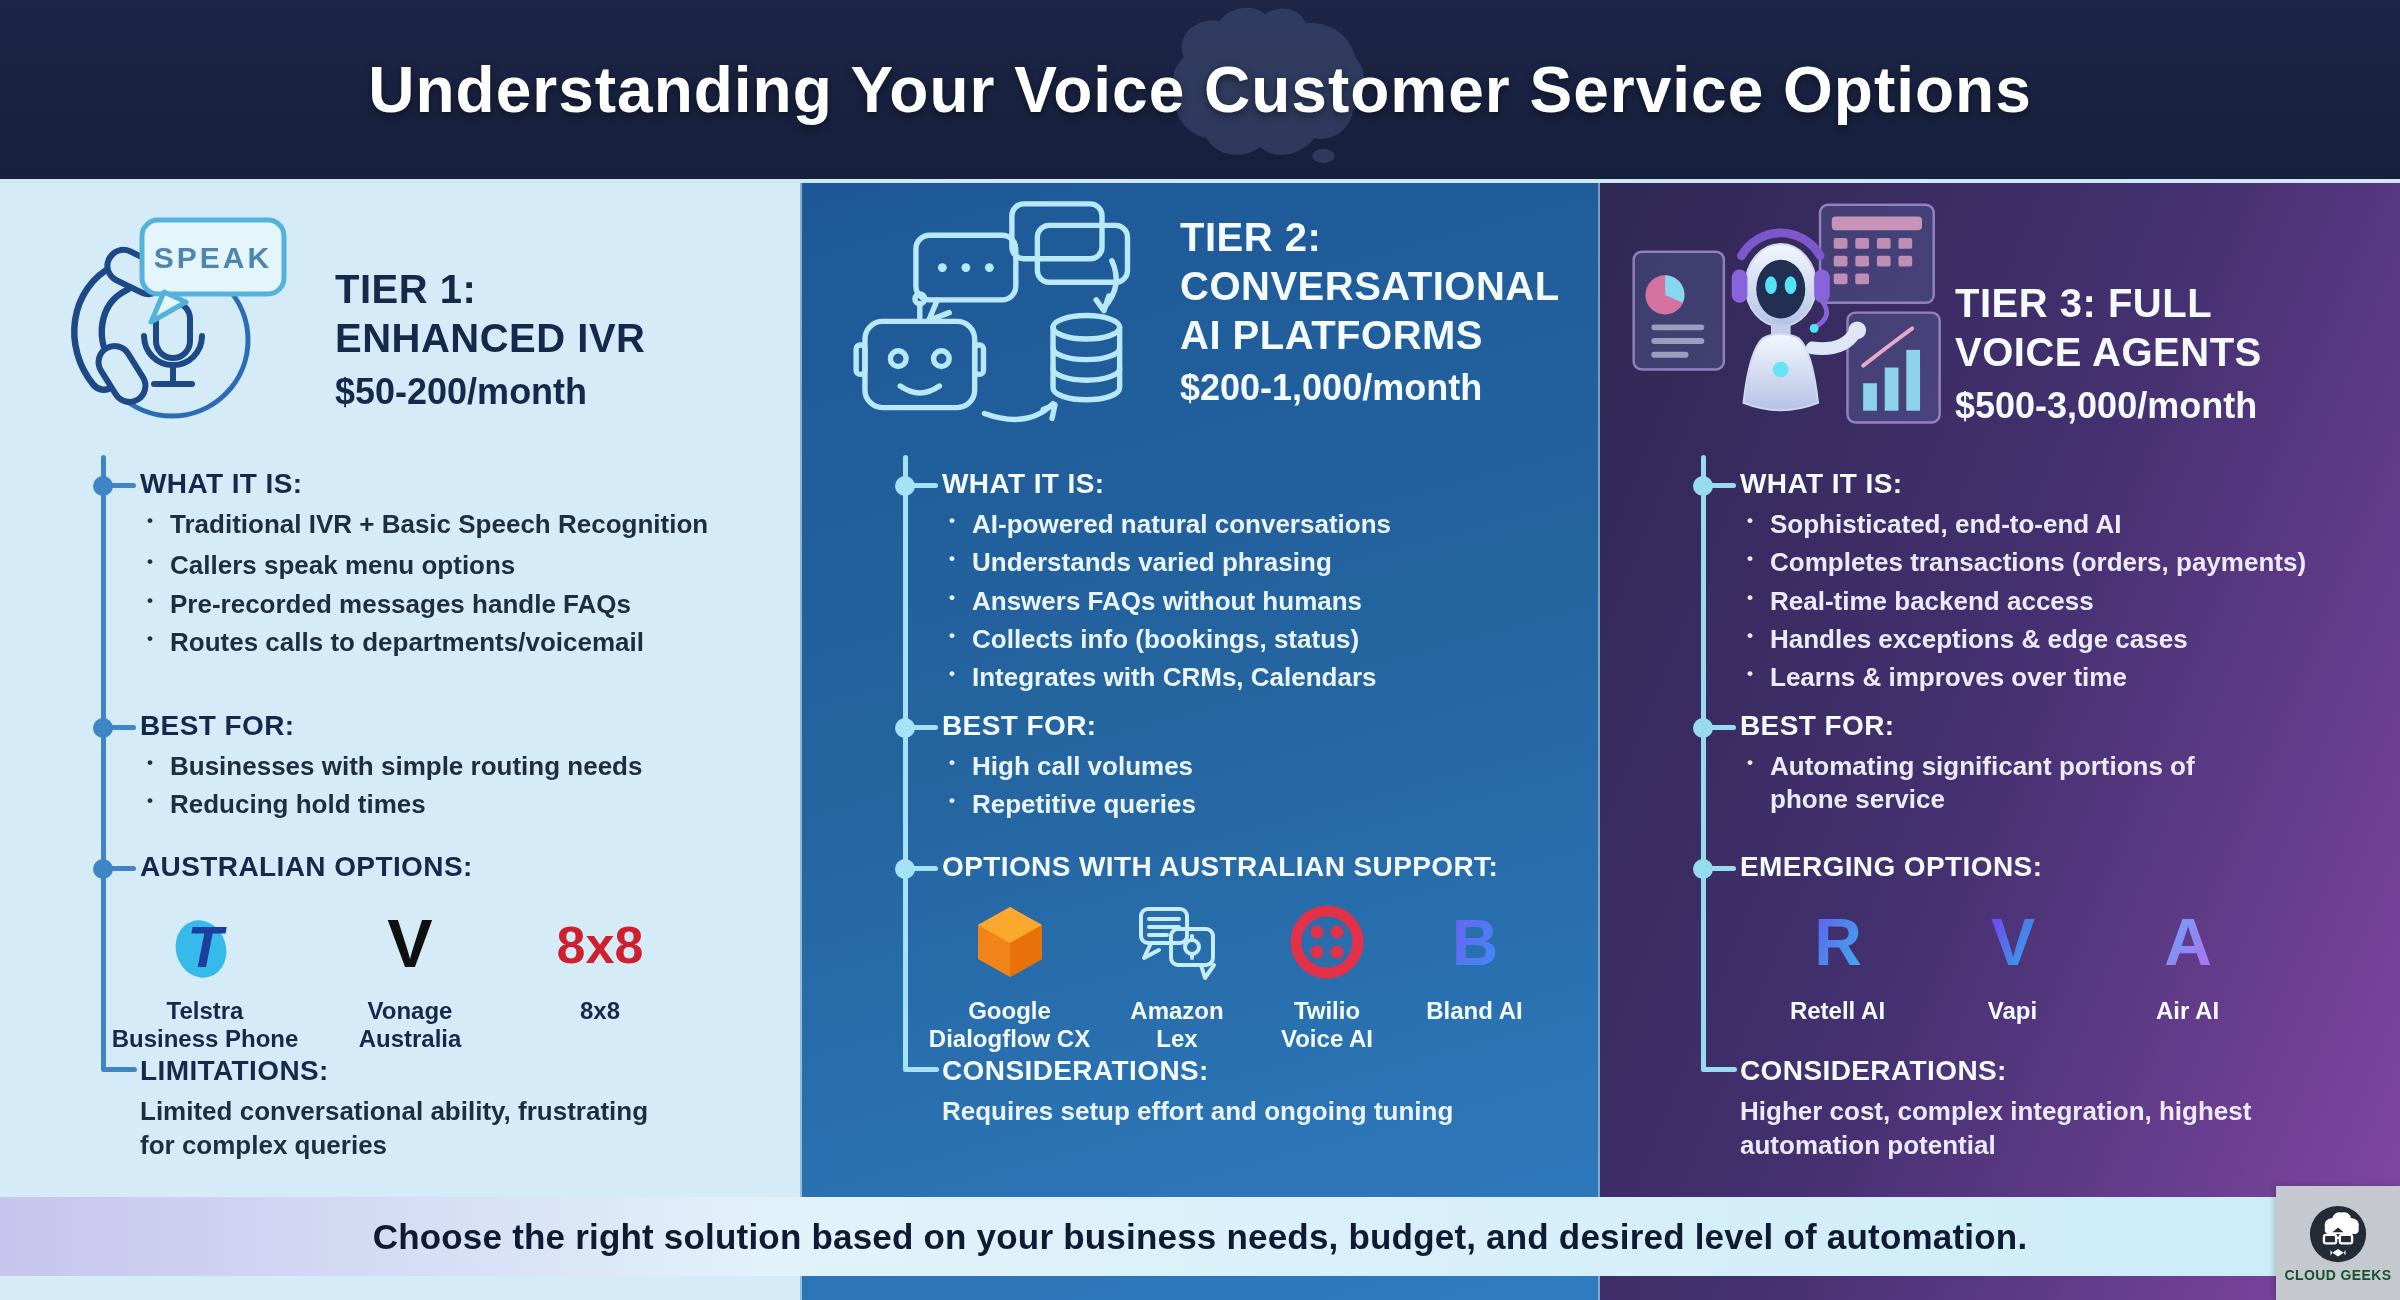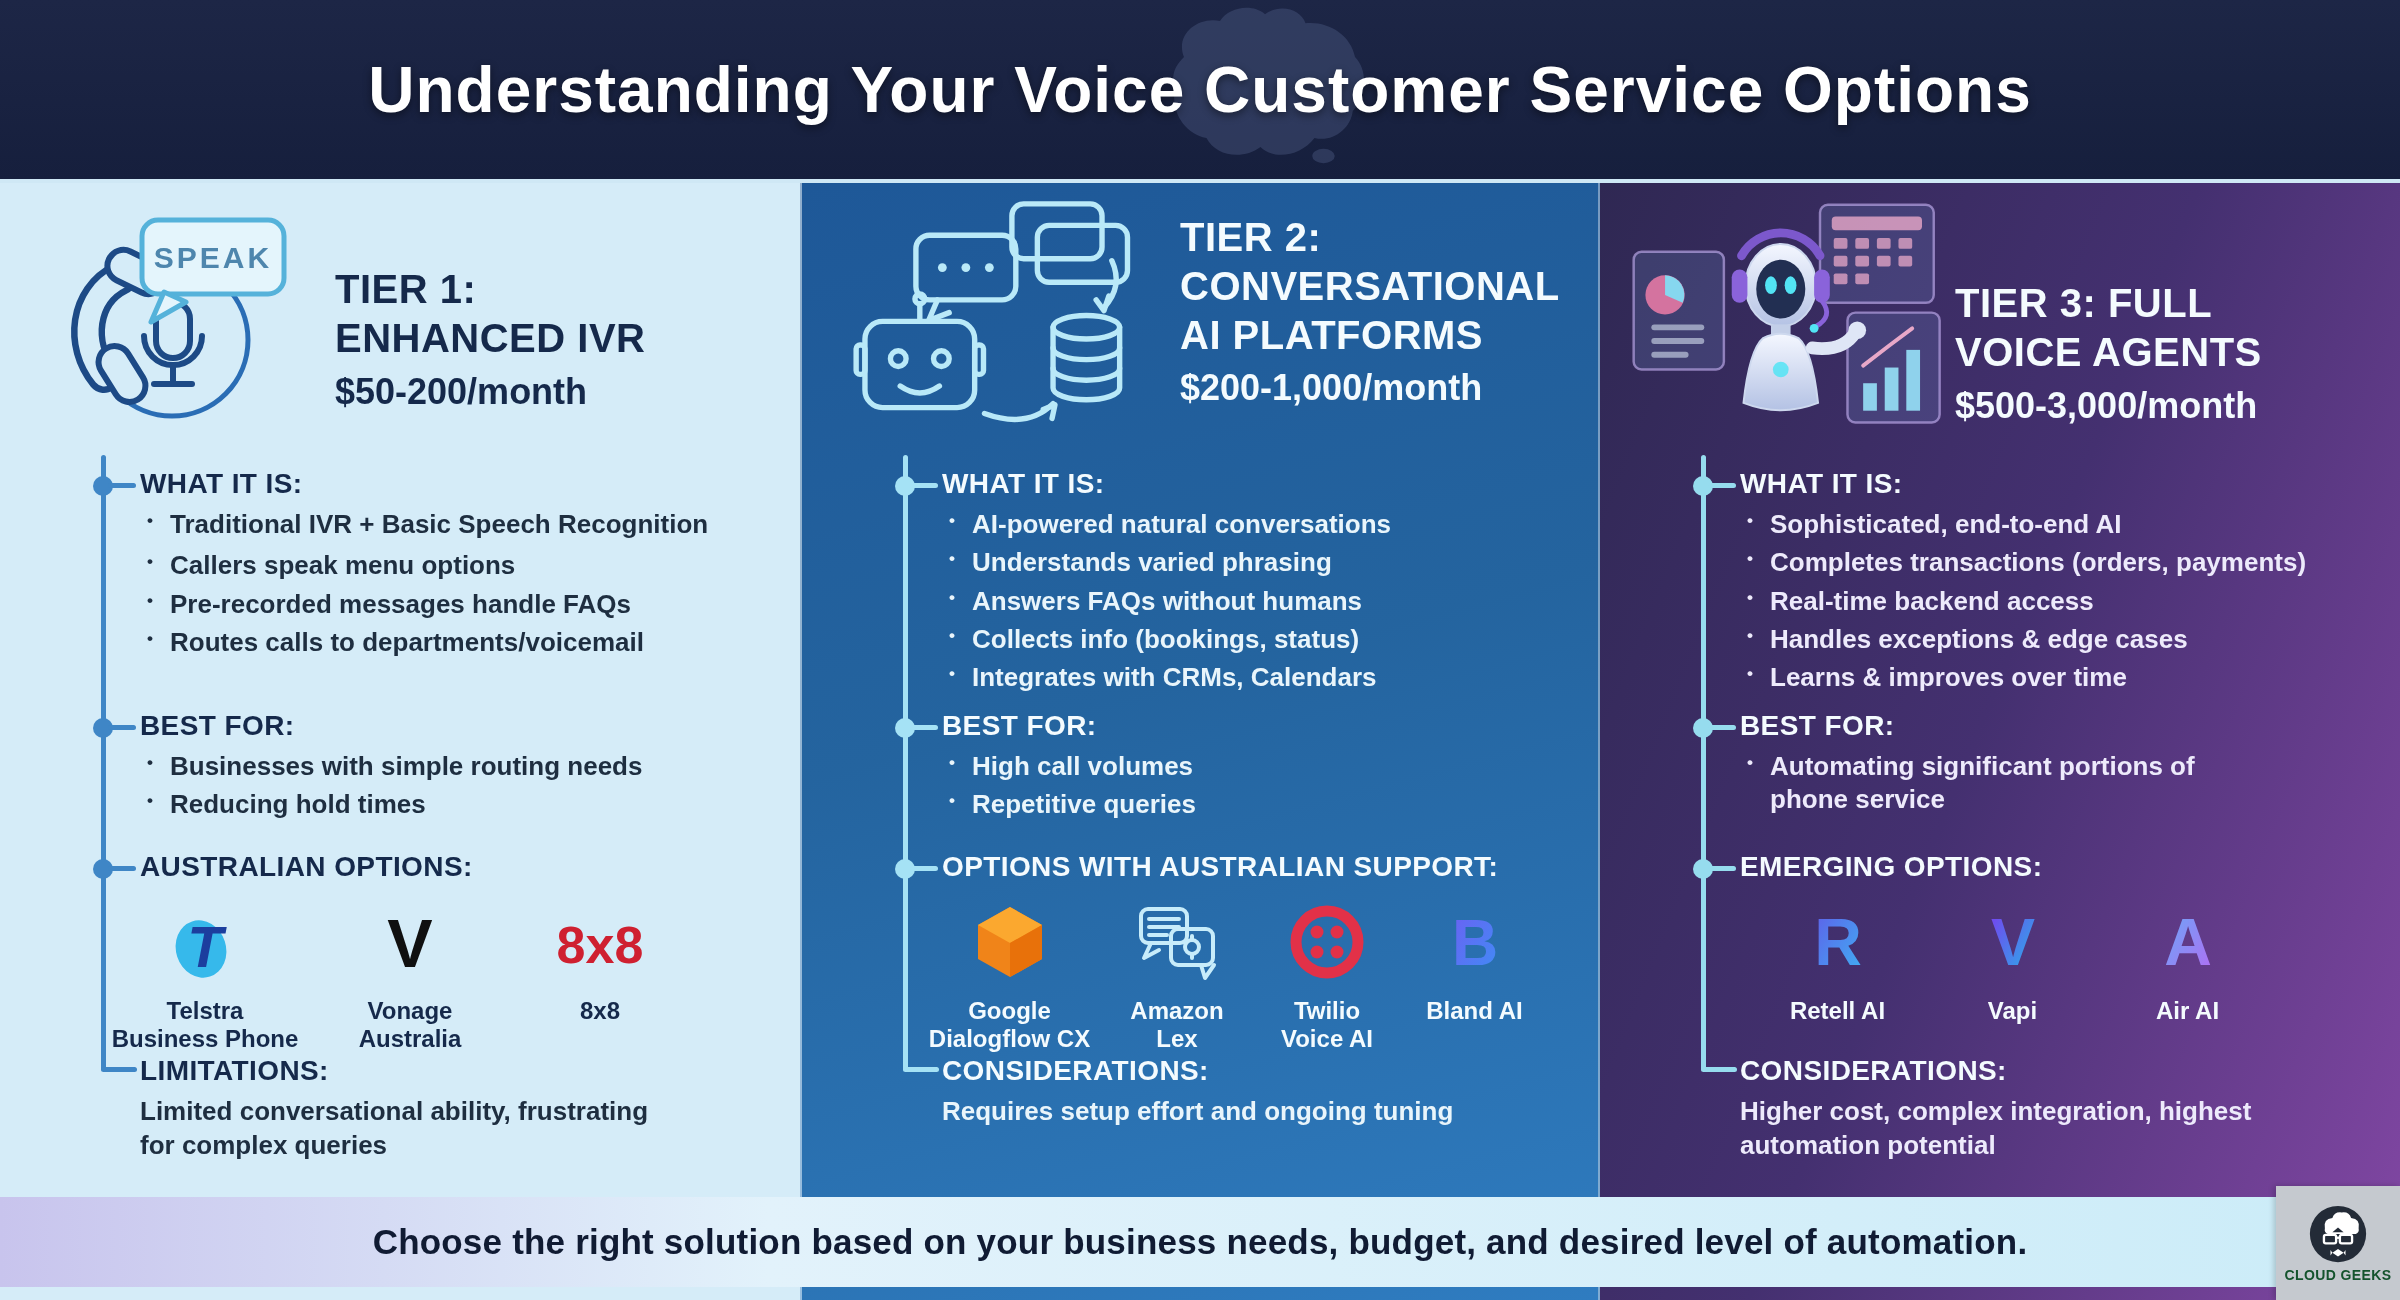--- a/index.html
+++ b/index.html
@@ -81,21 +81,21 @@
   .tier1 .opt:nth-child(1){ width:210px; } .tier1 .opt:nth-child(2){ width:200px; } .tier1 .opt:nth-child(3){ width:180px; }
   .tier2 .opt:nth-child(1){ width:185px; } .tier2 .opt:nth-child(2){ width:150px; }
   .tier2 .opt:nth-child(3){ width:150px; } .tier2 .opt:nth-child(4){ width:145px; }
   .tier3 .opt { width:175px; }
   .glyph { height:86px; display:flex; align-items:center; justify-content:center; }
   .cap { margin-top:12px; font-size:24px; font-weight:700; line-height:1.18; color:var(--head); }
   .cap div { white-space:nowrap; }
 
   
   .footer-bar {
-    position:absolute; left:0; right:0; top:1197px; height:90px; z-index:5;
+    position:absolute; left:0; right:0; top:1197px; height:79px; z-index:5;
     background:linear-gradient(90deg,#c8c4ed 0%,#e2f2fb 32%,#cbecf8 100%);
     display:flex; align-items:center; justify-content:center;
     font-size:35px; font-weight:800; color:#101b33; letter-spacing:.2px;
   }
   .brand-box {
     position:absolute; right:0; top:1186px; width:124px; height:114px; z-index:6;
     background:#c5c9cf; display:flex; flex-direction:column; align-items:center; justify-content:center;
     box-shadow:-2px 0 6px rgba(0,0,0,.2);
   }
   .brand-name { margin-top:3px; font-size:14px; font-weight:800; color:#14532d; letter-spacing:.4px; }

